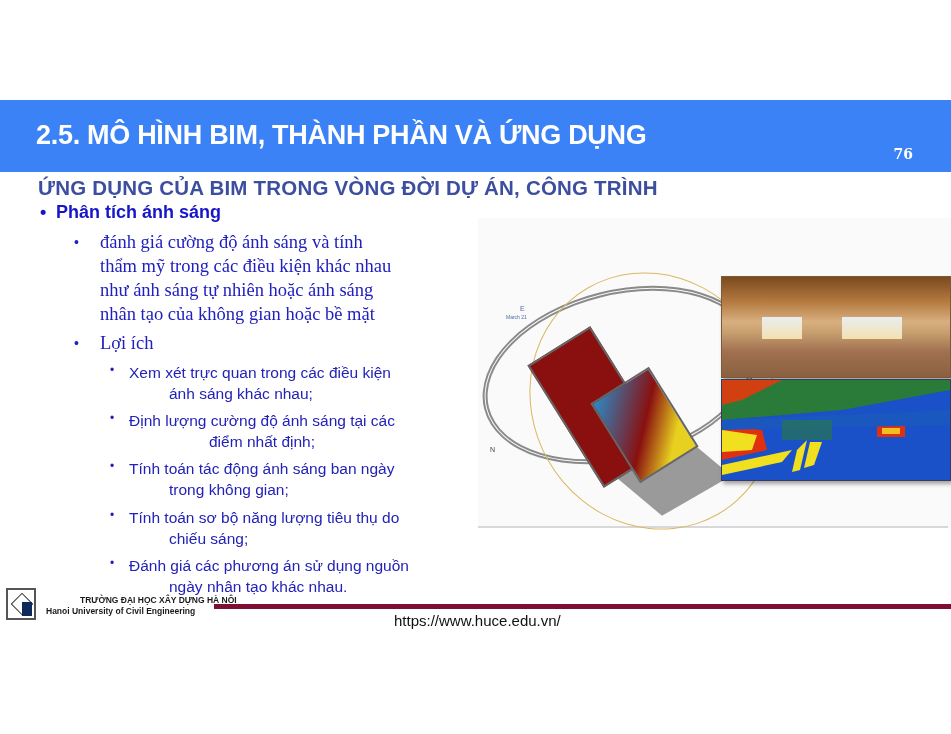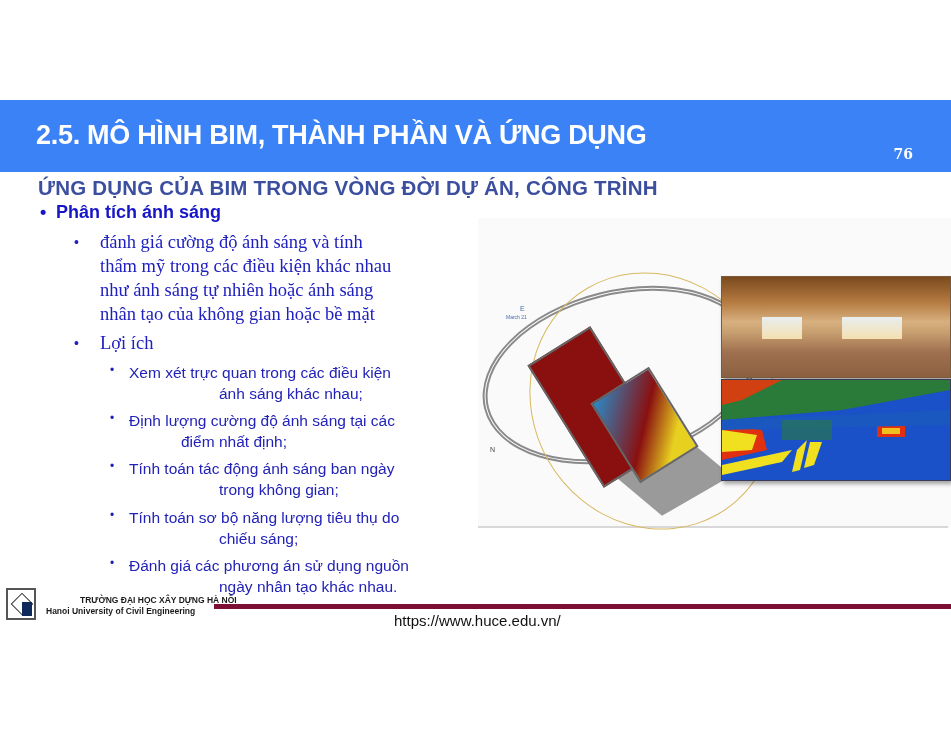--- a/index.html
+++ b/index.html
@@ -38,21 +38,21 @@
     color: #2020c0; font-size: 18.5px; line-height: 24px;
   }
   .l2 .bullet { position: absolute; left: 0; top: 0; font-size: 14px; }
   .l2 .text { display: block; margin-left: 26px; font-family: Liberation Serif, serif; }
   .l3 {
     position: absolute; left: 110px; width: 350px;
     color: #2222b8; font-size: 15.5px; line-height: 21px;
   }
   .l3 .bullet { position: absolute; left: 0; top: -2px; font-size: 12px; }
   .l3 .line1 { display: block; margin-left: 19px; white-space: nowrap; }
-  .l3 .line2 { display: block; margin-left: 109px; white-space: nowrap; }
+  .l3 .line2 { display: block; margin-left: 59px; white-space: nowrap; }
 
   .figure {
     position: absolute; left: 478px; top: 218px; width: 473px; height: 310px;
     background: #fafafa;
   }
   .figure-bottom-line {
     position: absolute; left: 478px; top: 526px; width: 470px; height: 2px; background: #d8d8d8;
   }
   .render-top {
     position: absolute; left: 721px; top: 276px; width: 228px; height: 100px;
@@ -152,21 +152,21 @@
 </div>
 
 <div class="l3" style="top:362px;">
   <span class="bullet">•</span>
   <span class="line1">Xem xét trực quan trong các điều kiện</span>
   <span class="line2">ánh sáng khác nhau;</span>
 </div>
 <div class="l3" style="top:410px;">
   <span class="bullet">•</span>
   <span class="line1">Định lượng cường độ ánh sáng tại các</span>
-  <span class="line2" style="margin-left:71px">điểm nhất định;</span>
+  <span class="line2" style="margin-left:99px">điểm nhất định;</span>
 </div>
 <div class="l3" style="top:458px;">
   <span class="bullet">•</span>
   <span class="line1">Tính toán tác động ánh sáng ban ngày</span>
   <span class="line2">trong không gian;</span>
 </div>
 <div class="l3" style="top:507px;">
   <span class="bullet">•</span>
   <span class="line1">Tính toán sơ bộ năng lượng tiêu thụ do</span>
   <span class="line2">chiếu sáng;</span>

